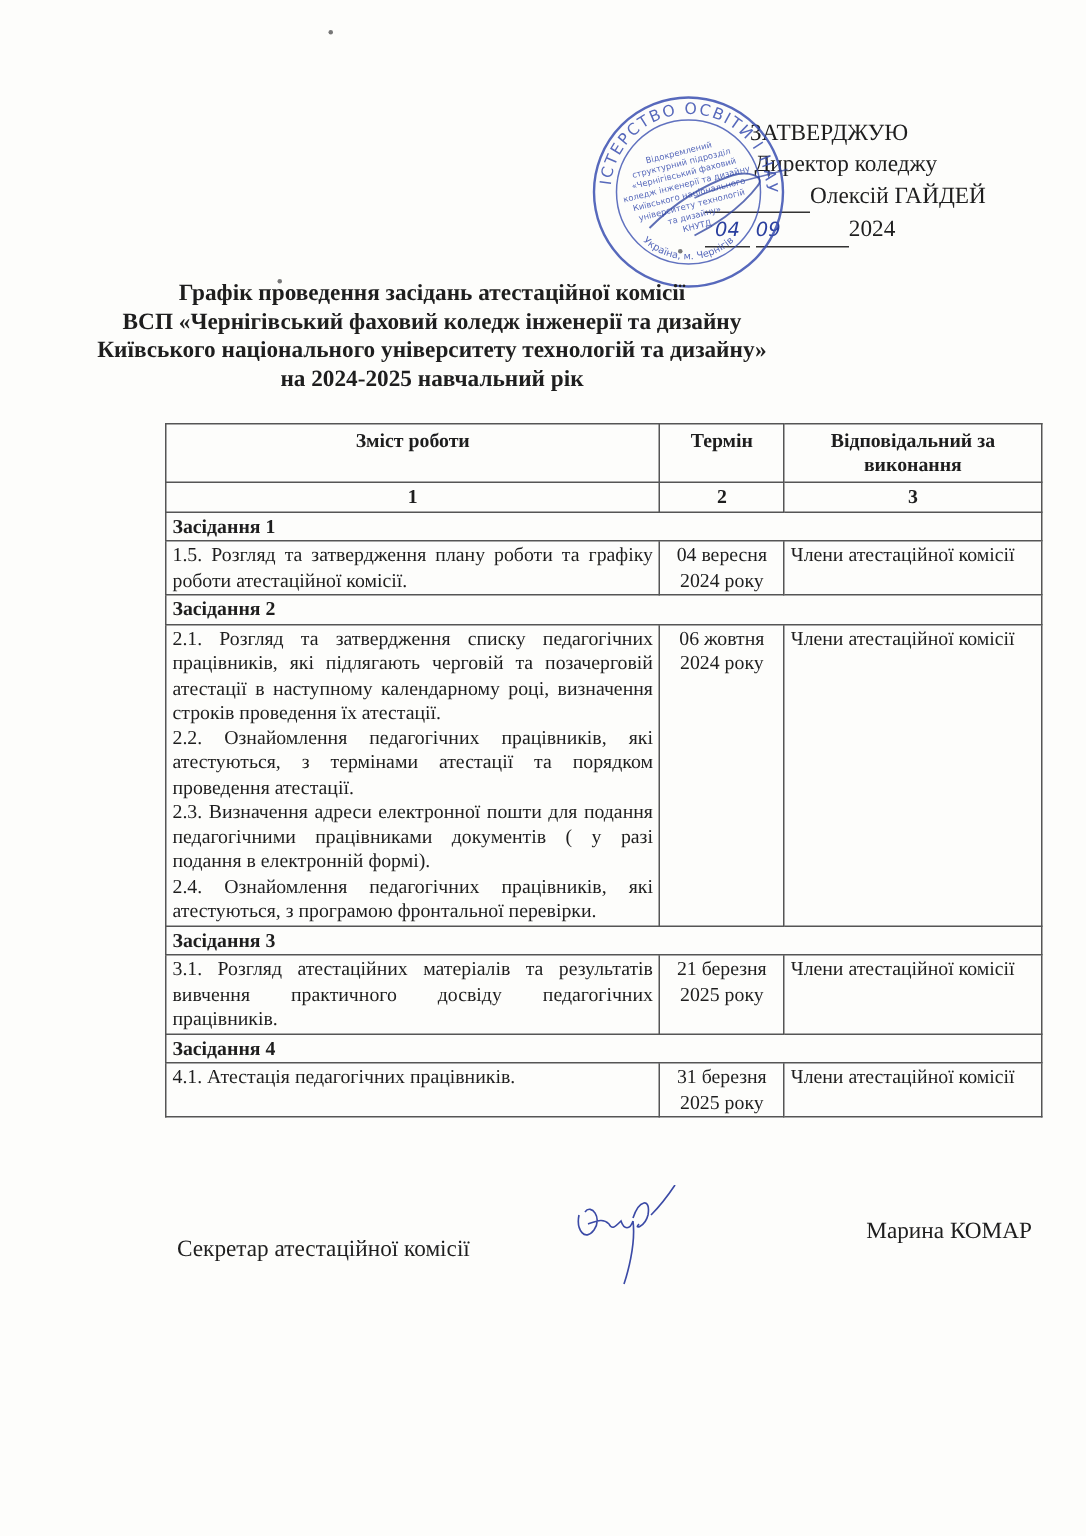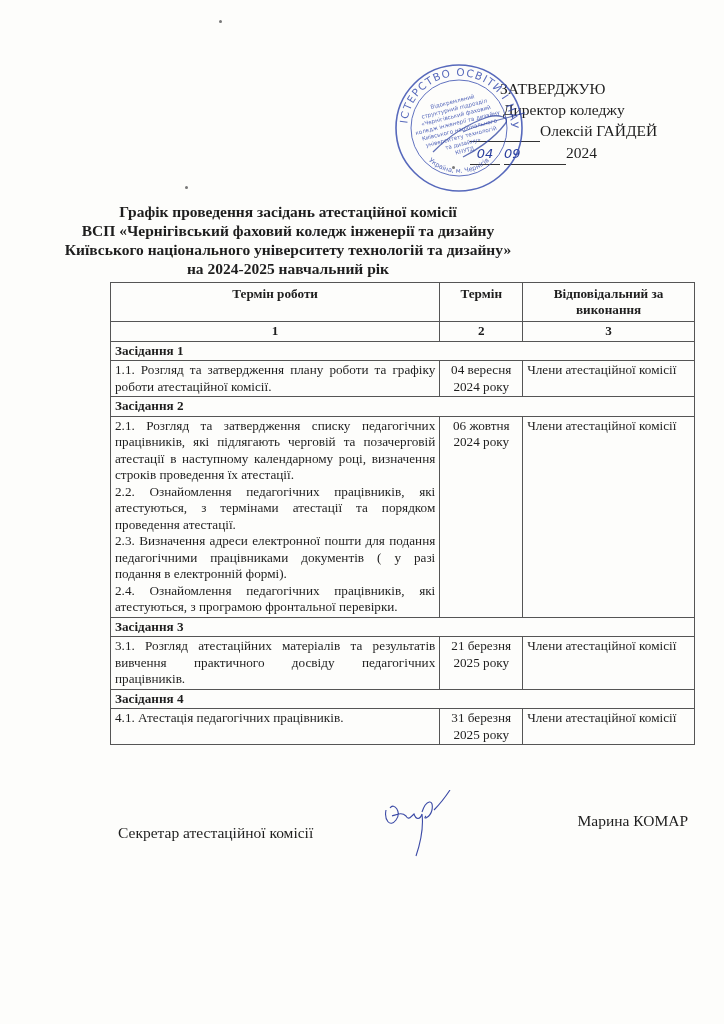--- a/index.html
+++ b/index.html
@@ -11,21 +11,21 @@
   .approve div { white-space: nowrap; }
   .approve .a1 { padding-left: 30px; }
   .approve .a2 { padding-left: 33px; }
   .approve .a3 { padding-left: 0; }
   .approve .a3 .line, .approve .a4 .line { display: inline-block; border-bottom: 1px solid #333; }
   .approve .a4 { padding-left: 0; }
   .hand { font-family: "DejaVu Sans", sans-serif; font-style: italic; color: #2a3f9e; font-size: 13px; }
 
   .stamp { position: absolute; left: 393px; top: 62px; width: 132px; height: 132px; }
 
-  .title { position: absolute; left: 0; width: 576px; top: 202px; text-align: center; font-weight: bold; font-size: 15.5px; line-height: 19px; }
+  .title { position: absolute; left: 0; width: 576px; top: 186px; text-align: center; font-weight: bold; font-size: 15.5px; line-height: 19px; }
   .title div { white-space: nowrap; }
 
   table.main {
     position: absolute; left: 110px; top: 282px; width: 585px; border-collapse: collapse;
     font-size: 13.2px; line-height: 16.5px;
   }
   table.main td, table.main th { border: 1px solid #555; padding: 1px 4px; vertical-align: top; }
   table.main th { font-weight: bold; text-align: center; vertical-align: middle; }
   col.c1 { width: 330px; } col.c2 { width: 83px; } col.c3 { width: 172px; }
   .session td { text-align: left; font-weight: bold; padding: 1px 4px; }
@@ -90,37 +90,37 @@
 </div>
 
 <table class="main">
   <colgroup>
       <col class="c1">
       <col class="c2">
       <col class="c3">
     </colgroup>
   <thead>
     <tr>
-      <th style="height:34px;vertical-align:top;padding-top:3px;">Термін роботи</th>
+      <th style="height:34px;vertical-align:top;padding-top:3px;">Зміст роботи</th>
       <th style="vertical-align:top;padding-top:3px;">Термін</th>
       <th>Відповідальний за виконання</th>
     </tr>
     <tr class="numrow">
       <td>1</td>
       <td>2</td>
       <td>3</td>
     </tr>
   </thead>
   <tbody id="tbody">
       <tr class="session">
         <td colspan="3">Засідання 1</td>
       </tr>
       <tr>
         <td class="content">
-          <p>1.1. Розгляд та затвердження плану роботи та графіку роботи атестаційної комісії.</p>
+          <p>1.5. Розгляд та затвердження плану роботи та графіку роботи атестаційної комісії.</p>
         </td>
         <td class="term">
           <div>04 вересня</div>
           <div>2024 року</div>
         </td>
         <td>Члени атестаційної комісії</td>
       </tr>
       <tr class="session">
         <td colspan="3">Засідання 2</td>
       </tr>

